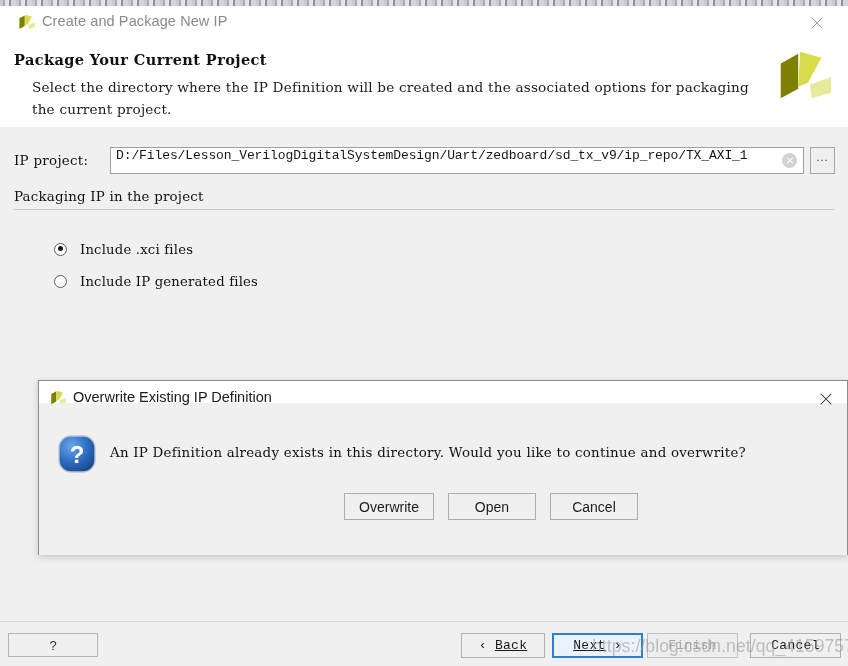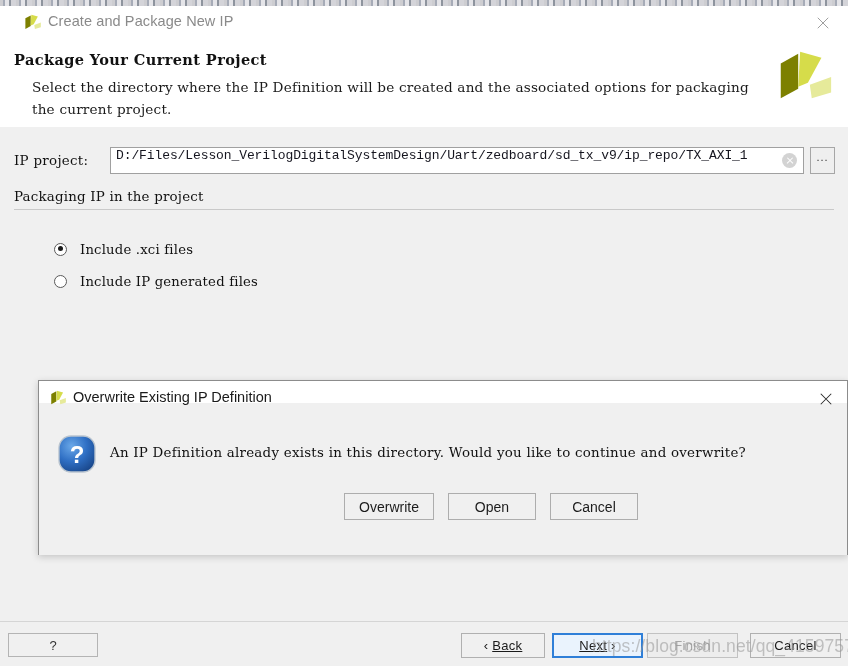--- a/index.html
+++ b/index.html
@@ -38,21 +38,21 @@
     left: 0; top: 6px;
     width: 848px;
     height: 660px;
     background: #ffffff;
     box-sizing: border-box;
   }
 
   
   #titlebar {
     position: absolute;
-    left: 14px; top: 0;
+    left: 8px; top: 0;
     width: 792px; height: 34px;
     background: #ffffff;
     padding-left: 40px;
   }
   #win-logo {
     position: absolute;
     left: 9px; top: 7px;
     width: 19px; height: 19px;
   }
   #win-title {
@@ -328,21 +328,21 @@
     cursor: pointer;
     font-family: "Liberation Sans", sans-serif;
   }
   .nav-btn {
     position: absolute;
     top: 11px;
     height: 25px;
     background: #f0f0f0;
     border: 1px solid #b0b0b0;
     box-sizing: border-box;
-    font-family: Liberation Sans, sans-serif;
+    font-family: Liberation Mono, monospace;
     font-size: 13px;
     color: #1a1a1a;
     cursor: pointer;
     letter-spacing: .3px;
   }
   #btn-back   { left: 461px; width: 84px; }
   #btn-next   {
     left: 552px; width: 91px;
     background: #eaf3fd;
     border: 2px solid #2f7fd8;

